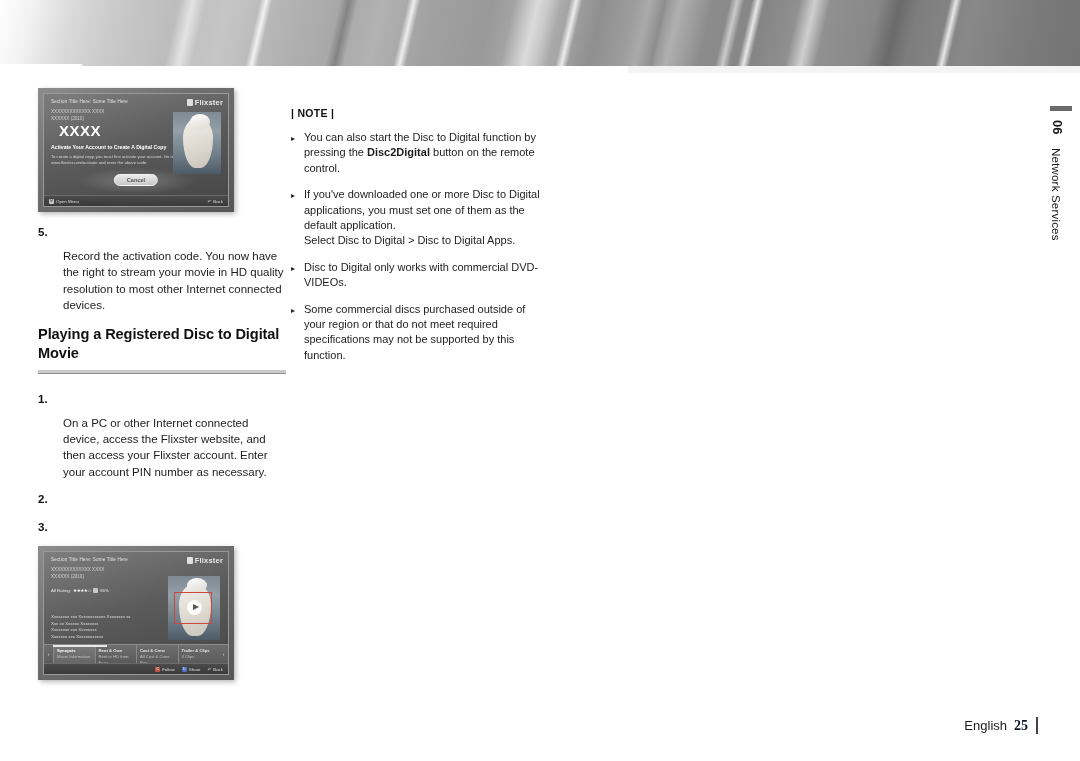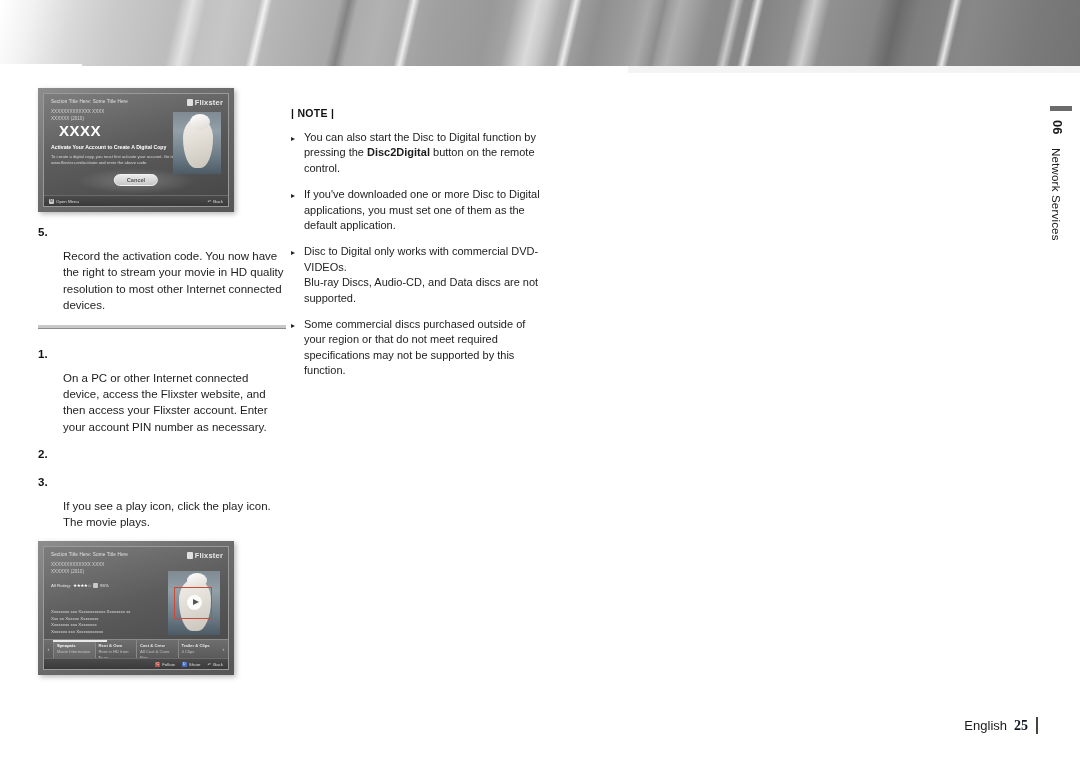--- a/index.html
+++ b/index.html
@@ -513,33 +513,33 @@
     </div>
   </div>
 
   <ul class="step-list">
     <li class="step">
       <span class="step-num">5.</span>
       <span class="step-text">Record the activation code. You now have the right to stream your movie in HD quality resolution to most other Internet connected devices.</span>
     </li>
   </ul>
 
+  <h2 class="section-title">Playing a Registered Disc to Digital Movie</h2>
   <div class="title-rule"></div>
 
   <ul class="step-list">
     <li class="step">
       <span class="step-num">1.</span>
       <span class="step-text">On a PC or other Internet connected device, access the Flixster website, and then access your Flixster account. Enter your account PIN number as necessary.</span>
     </li>
     <li class="step">
       <span class="step-num">2.</span>
     </li>
     <li class="step">
       <span class="step-num">3.</span>
-      <span class="step-text">If you see a play icon, click the play icon. The movie plays.</span>
     </li>
   </ul>
 
   <div class="figure" style="margin-top:6px;">
     <div class="fig-inner">
       <div class="fig-screen tall">
         <div class="fx-logo">
           <span class="mark"></span>
           <span>Flixster</span>
         </div>
@@ -621,28 +621,28 @@
       <span class="note-bullet">▸</span>
       <span class="note-text">
         <span>You can also start the Disc to Digital function by pressing the </span><b>Disc2Digital</b><span> button on the remote control.</span>
       </span>
     </li>
 
     <li class="note-item">
       <span class="note-bullet">▸</span>
       <span class="note-text">
         <span>If you've downloaded one or more Disc to Digital applications, you must set one of them as the default application.</span>
+        <span class="note-sub">Select Disc to Digital &gt; Disc to Digital Apps.</span>
       </span>
     </li>
 
     <li class="note-item">
       <span class="note-bullet">▸</span>
       <span class="note-text">
         <span>Disc to Digital only works with commercial DVD-VIDEOs.</span>
-        <span class="note-sub">Blu-ray Discs, Audio-CD, and Data discs are not supported.</span>
       </span>
     </li>
 
     <li class="note-item">
       <span class="note-bullet">▸</span>
       <span class="note-text">
         <span>Some commercial discs purchased outside of your region or that do not meet required specifications may not be supported by this function.</span>
       </span>
     </li>
 

